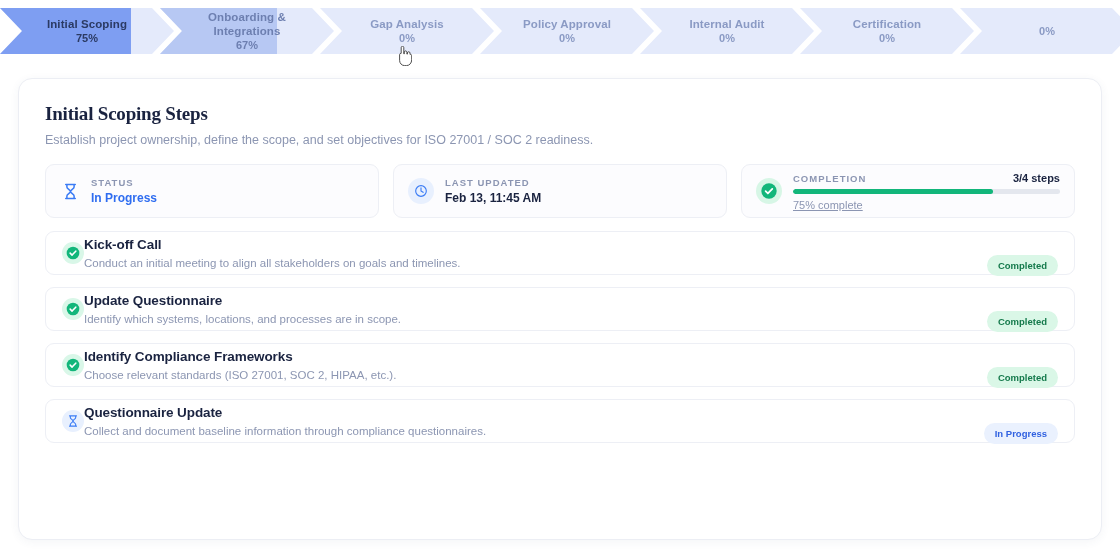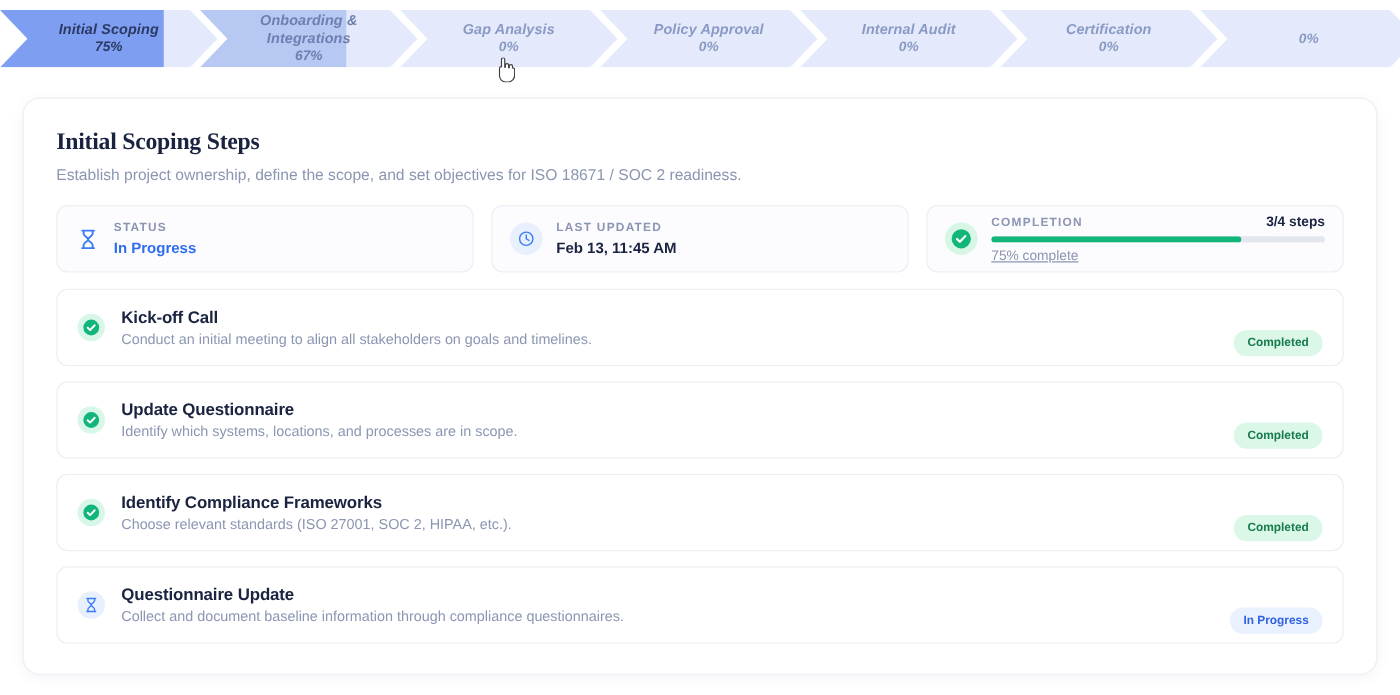--- a/index.html
+++ b/index.html
@@ -12,21 +12,20 @@
 
   
   .stepper {
     position: relative;
     width: 1120px;
     height: 62px;
     display: flex;
     align-items: stretch;
     padding: 8px 0 0 0;
     background: #ffffff;
-    font-style: italic;
   }
   .chev {
     position: relative;
     flex: 1 1 0;
     height: 46px;
     display: flex;
     align-items: center;
     justify-content: center;
     background: #e4eafb;
     -webkit-clip-path: polygon(0 0, calc(100% - 22px) 0, 100% 50%, calc(100% - 22px) 100%, 0 100%, 22px 50%);
@@ -168,28 +167,27 @@
   .bar-note {
     margin-top: 5px;
     font-size: 11px;
     color: #8b95b2;
     text-decoration: underline;
   }
 
   
   .steps { margin-top: 13px; display: flex; flex-direction: column; gap: 12px; }
   .step-row {
-    height: 62px;
+    height: 44px;
     border: 1px solid #edeff5;
     border-radius: 9px;
     background: #ffffff;
     display: flex;
     align-items: center;
     padding: 0 16px 0 16px;
-    gap: 13px;
   }
   .step-badge-wrap { flex: 0 0 auto; width: 22px; height: 22px; display:flex; align-items:center; justify-content:center;}
   .step-halo {
     width: 22px; height: 22px; border-radius: 50%;
     display: flex; align-items: center; justify-content: center;
   }
   .step-halo.green { background: #d9f7e8; }
   .step-halo.blue { background: #e8f0fe; }
   .step-main { flex: 1 1 auto; min-width: 0; }
   .step-title {
@@ -270,21 +268,21 @@
       </div>
     </div>
   <svg class="cursor" viewBox="0 0 16 20">
     <path d="M5.2 1.6c0-.8.6-1.4 1.3-1.4s1.3.6 1.3 1.4v6.2h.5V6.2c0-.8.6-1.3 1.3-1.3s1.3.5 1.3 1.3v1.9h.5V7c0-.7.6-1.3 1.3-1.3s1.3.6 1.3 1.3v1.4h.5c.7 0 1.2.5 1.2 1.2v4.2c0 3.2-2.2 5.8-5.2 5.8H8.6c-2.8 0-5-2.3-5-5.1V8.6c0-.7.6-1.3 1.3-1.3h.3z" fill="#ffffff" stroke="#3b3b3b" stroke-width="0.9"></path>
   </svg>
 </div>
 
 <div class="main-card">
 
   <div class="page-title">Initial Scoping Steps</div>
-  <div class="page-sub">Establish project ownership, define the scope, and set objectives for ISO 18671 / SOC 2 readiness.</div>
+  <div class="page-sub">Establish project ownership, define the scope, and set objectives for ISO 27001 / SOC 2 readiness.</div>
 
   <div class="info-row">
 
     <div class="info-card">
       <span class="icon-plain">
         <svg viewBox="0 0 20 20" width="19" height="19" fill="none" stroke="#3b7cf5" stroke-width="1.6" stroke-linecap="round" stroke-linejoin="round">
           <path d="M5 2.6h10M5 17.4h10M6.2 2.6v2.6c0 1.9 3.8 3.1 3.8 4.8 0 1.7-3.8 2.9-3.8 4.8v2.6M13.8 2.6v2.6c0 1.9-3.8 3.1-3.8 4.8 0 1.7 3.8 2.9 3.8 4.8v2.6"></path>
         </svg>
       </span>
       <div class="info-text">

